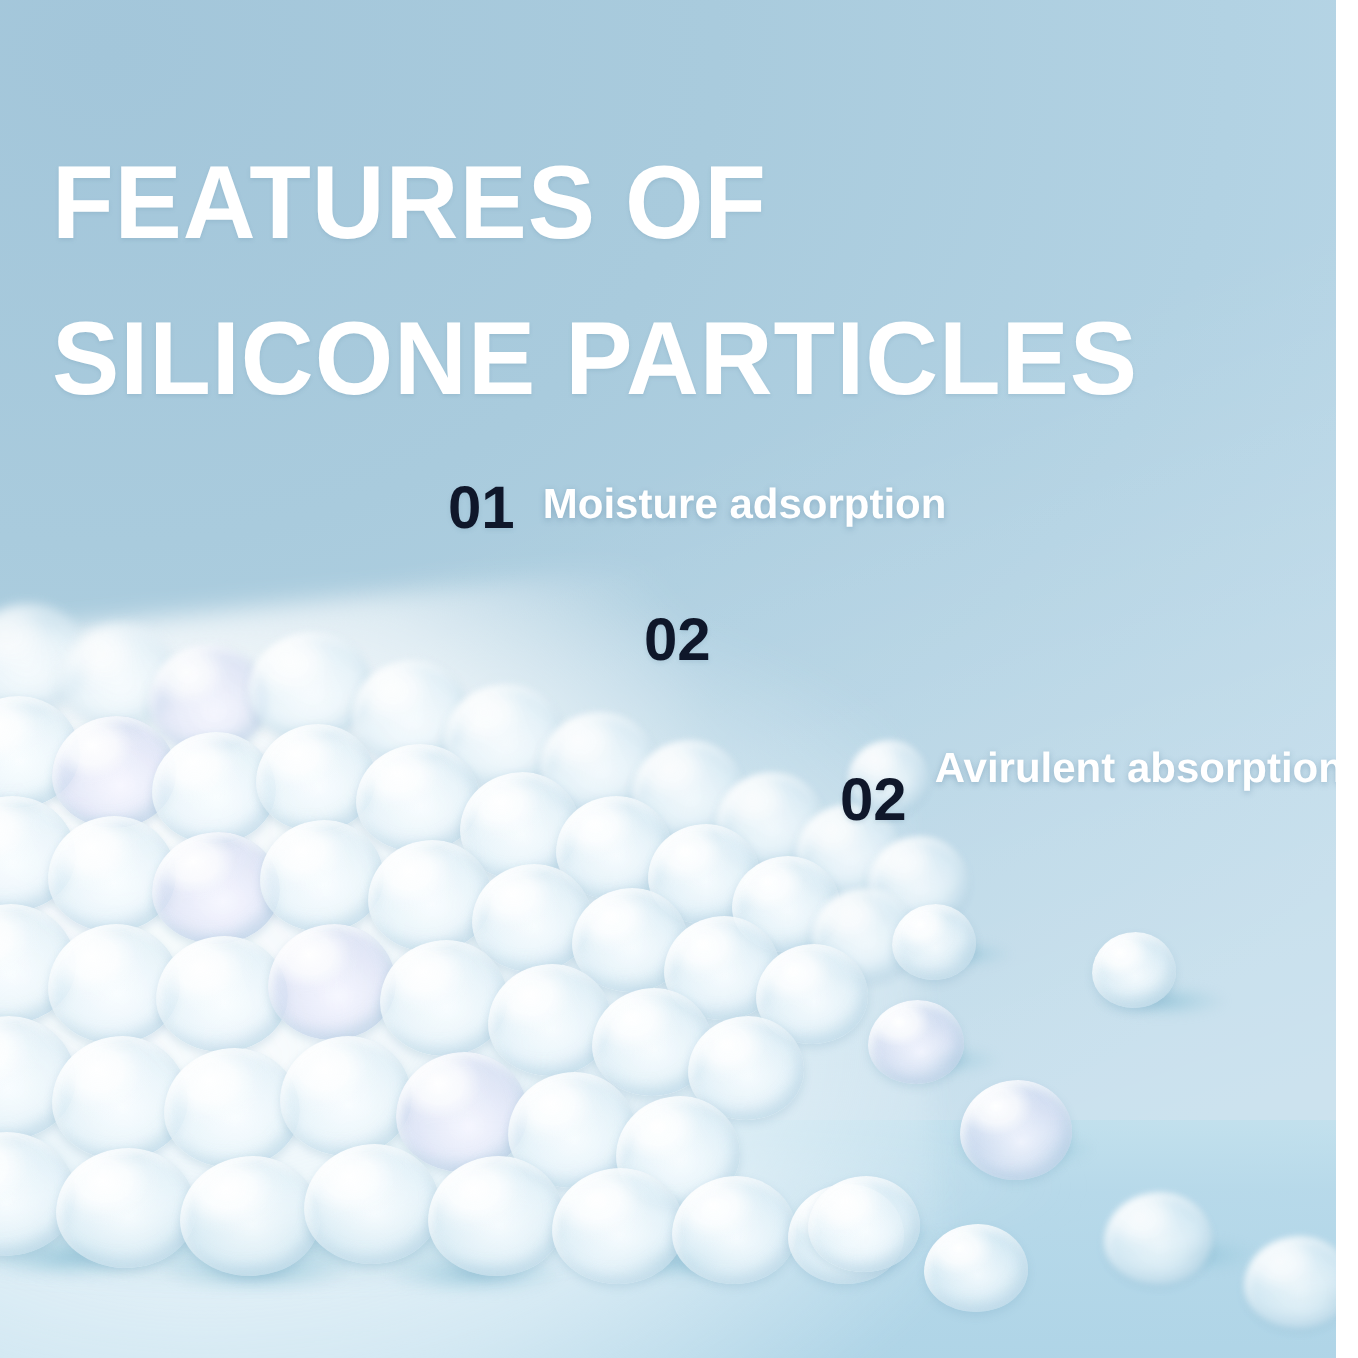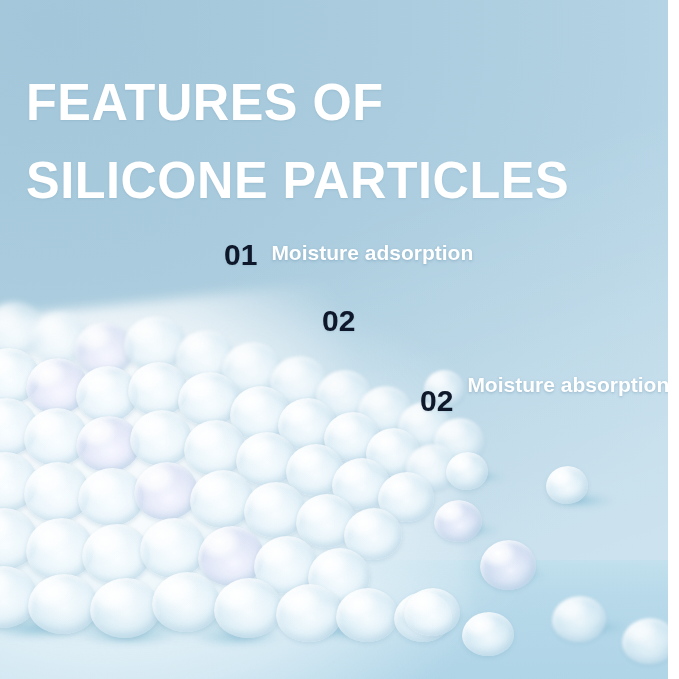--- a/index.html
+++ b/index.html
@@ -264,18 +264,18 @@
       </span>
     </div>
 
     <div class="feature" id="feature-2">
       <span class="num">02</span>
     </div>
 
     <div class="feature" id="feature-3">
       <span class="num">02</span>
       <span class="txt">
-        <span class="txt-line">Moisture absorption</span>
+        <span class="txt-line">Avirulent absorption</span>
       </span>
     </div>
 
   </div>
 </div>
 
 </body></html>

